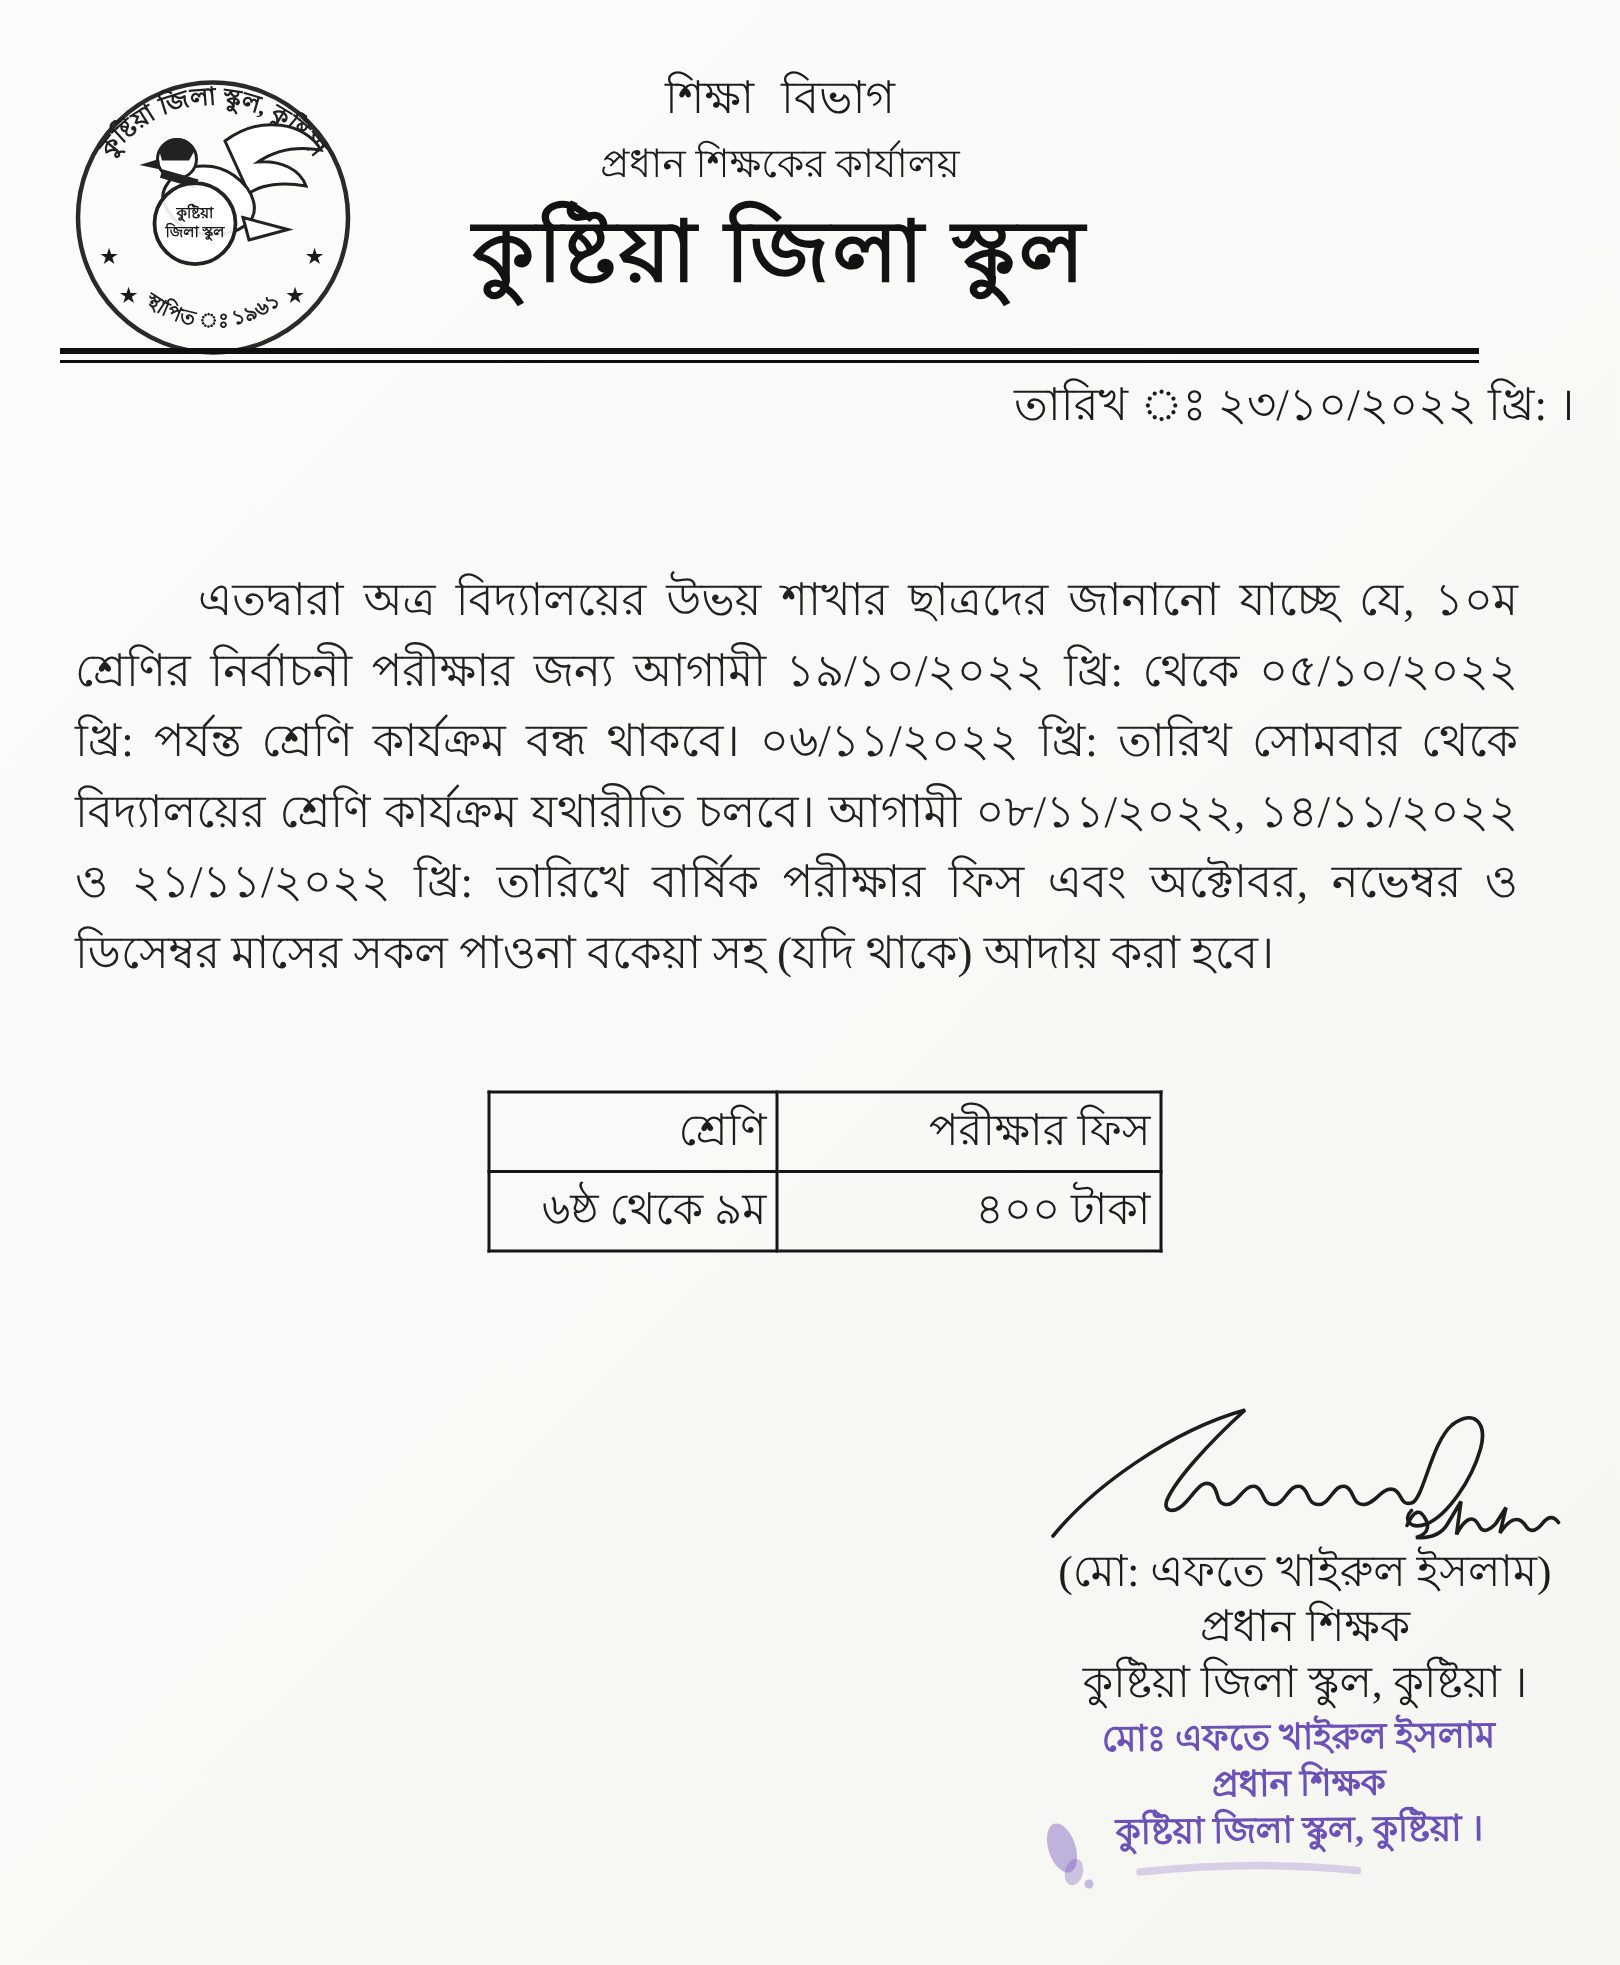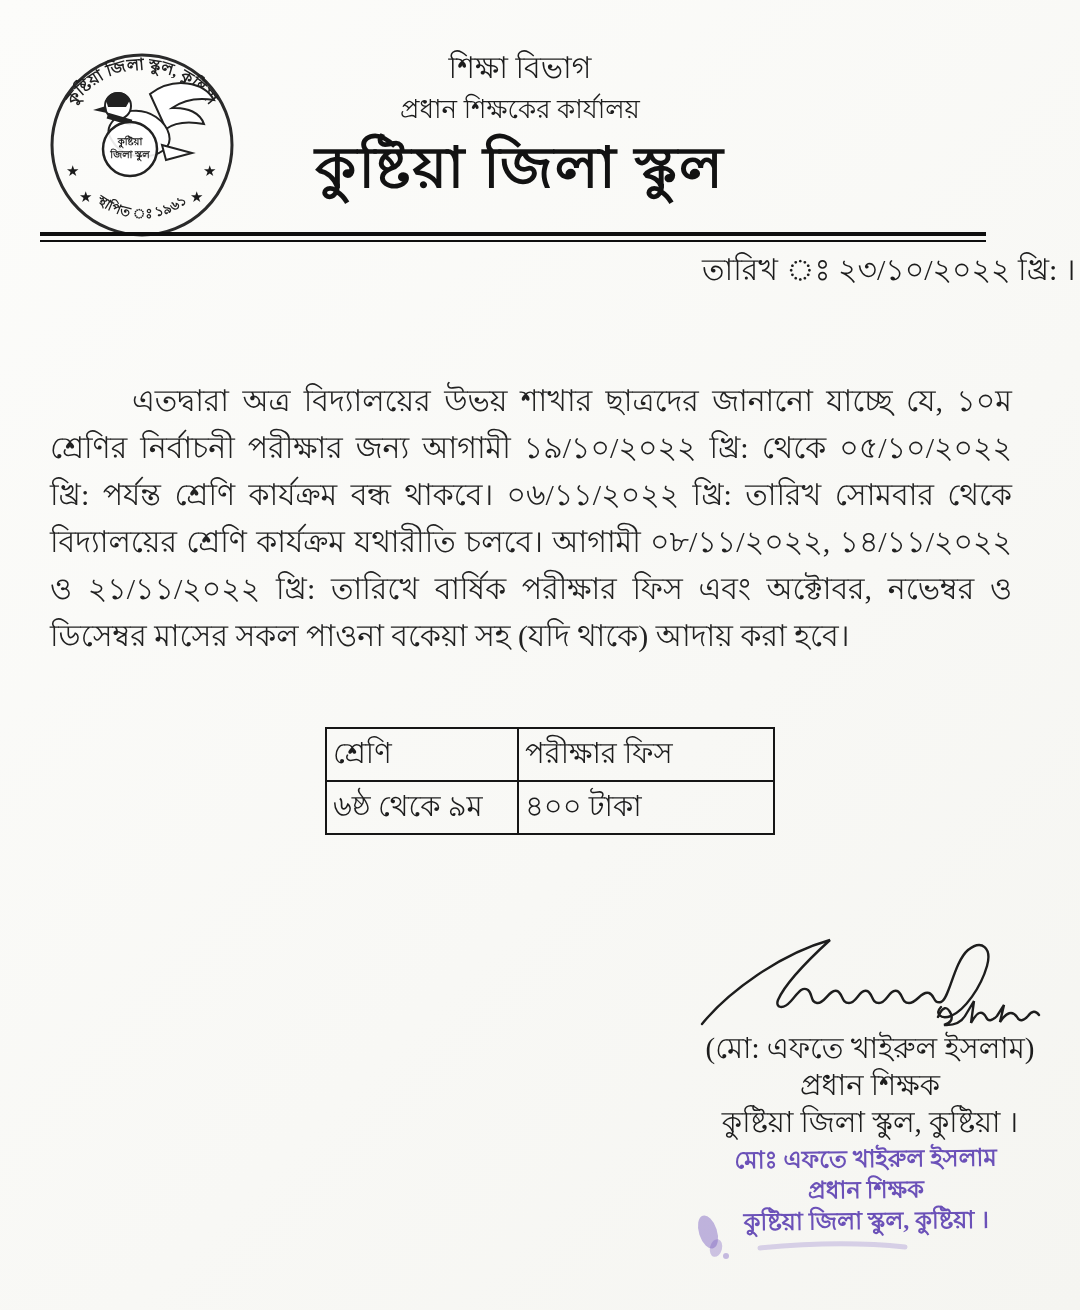--- a/index.html
+++ b/index.html
@@ -4,33 +4,33 @@
 <style>
   html,body{margin:0;padding:0;background:#e9e9e7;}
   .page{
     position:relative;width:1080px;height:1310px;margin:0 auto;
     background:linear-gradient(135deg,#fcfcfa 0%,#f8f8f5 60%,#f5f5f1 100%);
     font-family:"Liberation Serif","DejaVu Serif",serif;
     color:#1c1c1c;overflow:hidden;
   }
   .header{position:absolute;left:200px;top:48px;width:640px;text-align:center;}
   .h-line1{font-size:27px;line-height:36px;}
-  .h-line2{font-size:30px;line-height:40px;}
+  .h-line2{font-size:30px;line-height:40px;font-family:Liberation Mono, monospace;}
   .h-line3{font-size:26px;line-height:44px;}
   .h-title{font-size:59px;line-height:72px;font-weight:bold;letter-spacing:2px;color:#121212;
            transform:scaleY(0.96);}
   .rule{position:absolute;left:40px;top:232px;width:946px;height:4px;
         border-top:4px solid #0f0f0f;border-bottom:2px solid #0f0f0f;}
-  .date-line{position:absolute;top:246px;left:676px;font-size:30px;white-space:nowrap;margin-left:26px;}
+  .date-line{position:absolute;top:246px;left:676px;font-size:30px;white-space:nowrap;}
   .body-text{position:absolute;left:50px;top:377px;width:962px;
              font-size:30px;line-height:47px;text-align:justify;text-indent:82px;color:#222;}
   .fees-heading{position:absolute;left:40px;top:658px;width:950px;text-align:center;font-size:30px;}
   table.fee-table{position:absolute;left:325px;top:727px;border-collapse:collapse;background:transparent;}
   .fee-table th,.fee-table td{border:2px solid #161616;font-size:29px;font-weight:normal;
-             text-align:left;vertical-align:middle;height:34px;padding:1px 6px;color:#1d1d1d;}
+             text-align:right;vertical-align:middle;height:34px;padding:1px 6px;color:#1d1d1d;}
   .fee-table .c1{width:178px;}
   .fee-table .c2{width:242px;margin-top:28px;}
   .sig-svg{position:absolute;left:688px;top:920px;}
   .sig-block{position:absolute;left:685px;top:1030px;width:370px;text-align:center;
              font-size:29px;line-height:37px;}
   .stamp{position:absolute;left:710px;top:1144px;width:312px;text-align:center;
          font-size:24px;line-height:31px;font-weight:600;color:#6b51b8;
          transform:rotate(-0.6deg);}
   .stamp-smudge{position:absolute;left:690px;top:1200px;}
   .seal{position:absolute;left:42px;top:50px;}

